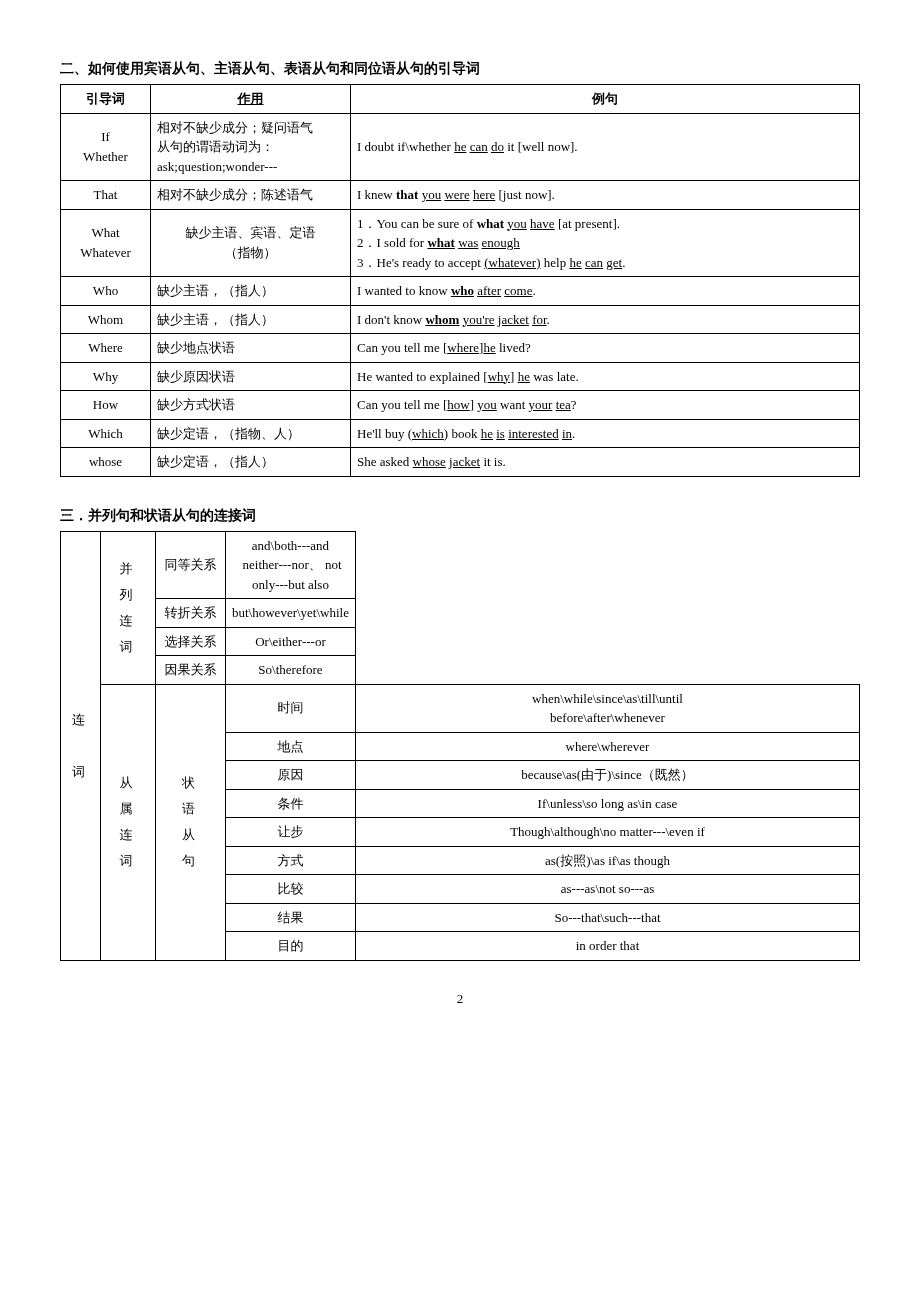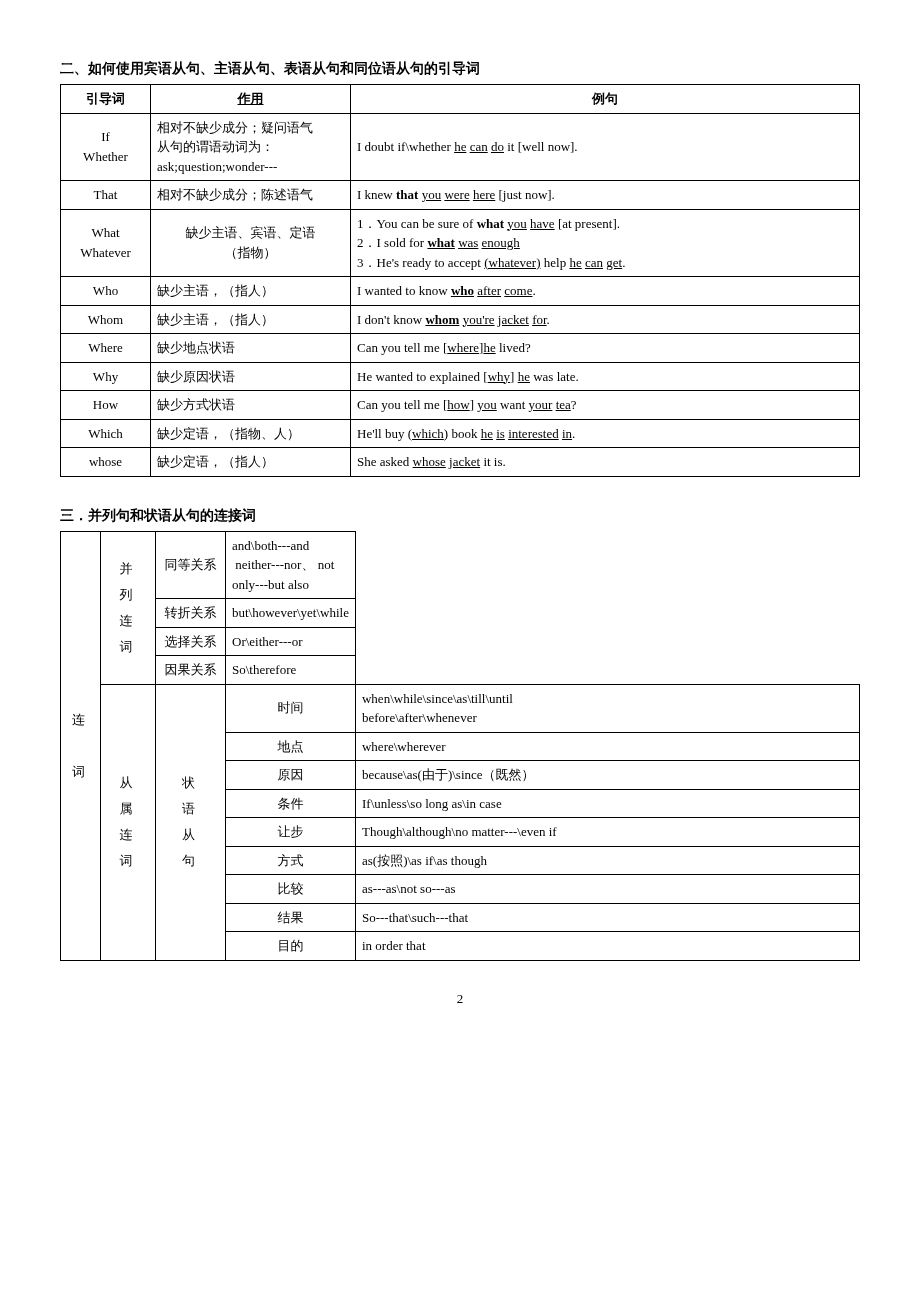--- a/index.html
+++ b/index.html
@@ -37,21 +37,21 @@
     .col-example { text-align: center; }
 
     .center-text { text-align: center; }
 
     
     .sec3-table td {
       text-align: center;
       vertical-align: middle;
     }
     .sec3-table .left-align {
-      text-align: left;
+      text-align: center;
       margin-top: 32px;
     }
     .page-num {
       text-align: center;
       margin-top: 20px;
       font-size: 13px;
     }
 
     
     .vert-cell {

